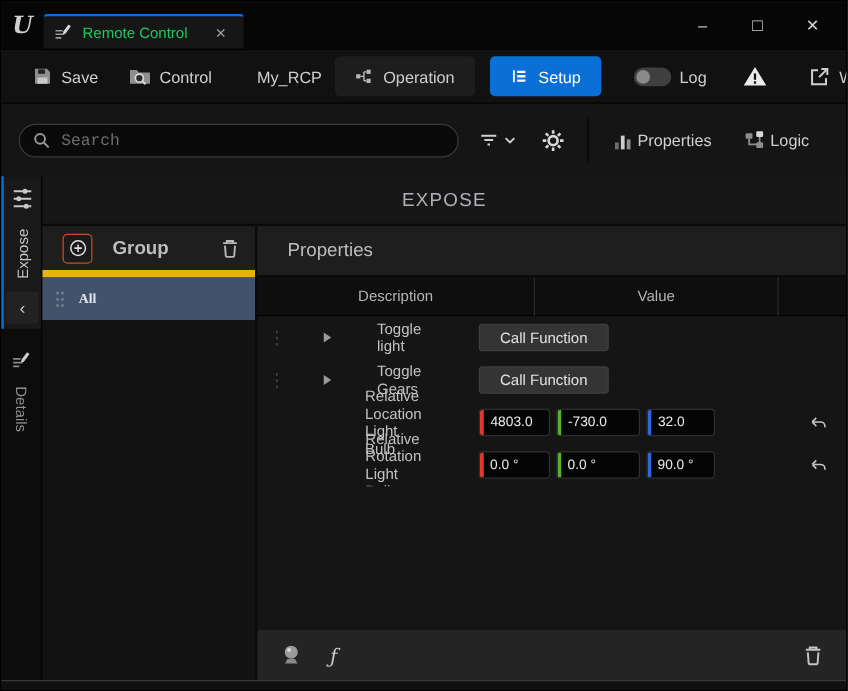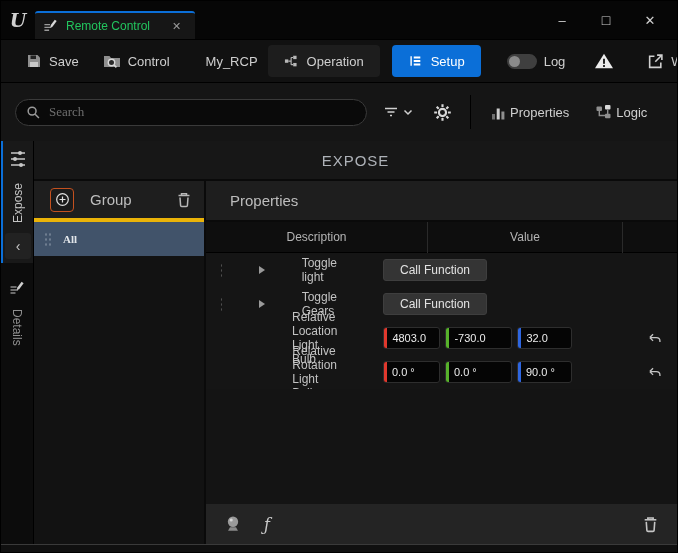--- a/index.html
+++ b/index.html
@@ -33,21 +33,21 @@
     font-size:13px; cursor:pointer; border:none; font-family:inherit; }
   .chip.active{ background:var(--accent); color:#fff; }
   .chip.dark{ background:#1d1d1d; color:#cfcfcf; }
   .toggle{ width:30px; height:15px; border-radius:8px; background:#3f3f3f; position:relative; }
   .toggle .knob{ position:absolute; left:2px; top:2px; width:11px; height:11px; border-radius:50%; background:#8a8a8a; }
 
   
   .searchrow{ height:58px; background:#151515; display:flex; align-items:center; flex:0 0 auto; }
   .search-pill{ width:352px; height:27px; margin-left:14px; background:#0a0a0a; border:1px solid #3a3a3a;
     border-radius:14px; display:flex; align-items:center; padding:0 10px; gap:8px; }
-  .search-pill input{ flex:1; background:transparent; border:none; outline:none; color:#cfcfcf; font-size:13px; font-family:Liberation Serif, serif; }
+  .search-pill input{ flex:1; background:transparent; border:none; outline:none; color:#cfcfcf; font-size:13px; font-family:Liberation Mono, monospace; }
   .search-pill input::placeholder{ color:#6e6e6e; }
   .icon-btn{ background:none; border:none; cursor:pointer; display:flex; align-items:center; gap:4px;
     color:#cfcfcf; font-size:13px; font-family:inherit; }
 
   
   .main{ flex:1; display:flex; min-height:0; }
   .side-rail{ width:32px; background:#0c0c0c; display:flex; flex-direction:column; align-items:center; flex:0 0 auto; }
   .rail-tab{ width:32px; background:#191919; border-left:2px solid var(--accent);
     display:flex; flex-direction:column; align-items:center; padding:8px 0 4px 0; }
   .vtext-up{ writing-mode:vertical-rl; transform:rotate(180deg); font-size:12px; color:#c4c4c4; margin:14px 0 10px 0; }
@@ -57,22 +57,22 @@
   .rail-edit{ margin-top:18px; }
 
   .content{ flex:1; display:flex; flex-direction:column; min-width:0; border-left:1px solid #000; }
   .expose-bar{ height:40px; background:#171717; border-bottom:2px solid #0a0a0a; display:flex;
     align-items:center; justify-content:center; flex:0 0 auto; }
   .expose-bar span{ font-size:15px; letter-spacing:1px; color:#aeb2b8; }
 
   .panels{ flex:1; display:flex; min-height:0; }
   .group-panel{ width:172px; flex:0 0 auto; background:#121212; border-right:2px solid #0a0a0a;
     display:flex; flex-direction:column; }
-  .group-header{ height:41px; background:#1e1e1e; border-bottom:4px solid #eab308; display:flex;
-    align-items:center; padding:0 12px 0 16px; }
+  .group-header{ height:41px; background:#1e1e1e; border-bottom:6px solid #eab308; display:flex;
+    align-items:center; padding:0 12px 0 16px;font-weight:bold; }
   .add-group-btn{ width:24px; height:24px; border:1px solid var(--orange); border-radius:4px; background:#1b1b1b;
     display:flex; align-items:center; justify-content:center; cursor:pointer; }
   .group-title{ font-size:15px; color:#bdbdbd; margin-left:16px; flex:1; }
   .group-item{ height:34px; background:var(--selection); display:flex; align-items:center; cursor:pointer; }
   .group-item .g-label{ font-size:11px; font-weight:bold; color:#e2e6ea; margin-left:12px;font-family:Liberation Serif, serif; }
   .grip{ width:7px; height:17px; margin-left:10px;
     background-image:radial-gradient(circle, #6f7d90 1px, transparent 1.3px);
     background-size:4px 5px; background-position:0 1px; }
 
   .props-panel{ flex:1; display:flex; flex-direction:column; min-width:0;justify-content:flex-end; }

